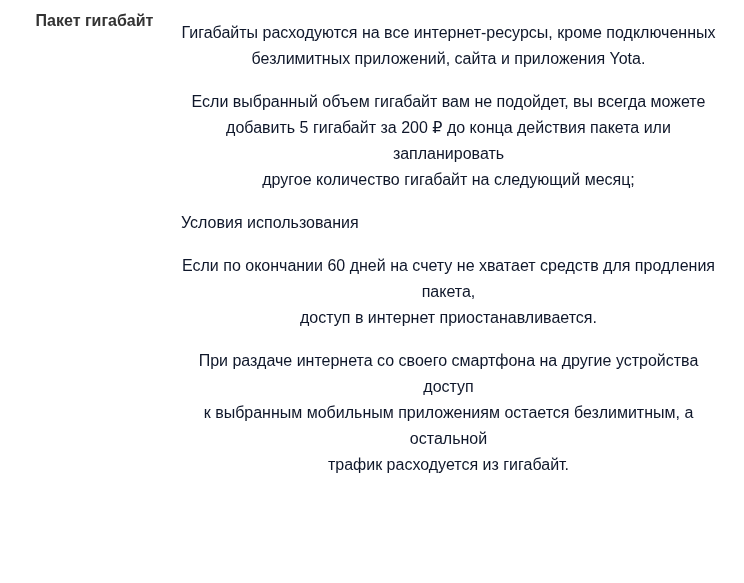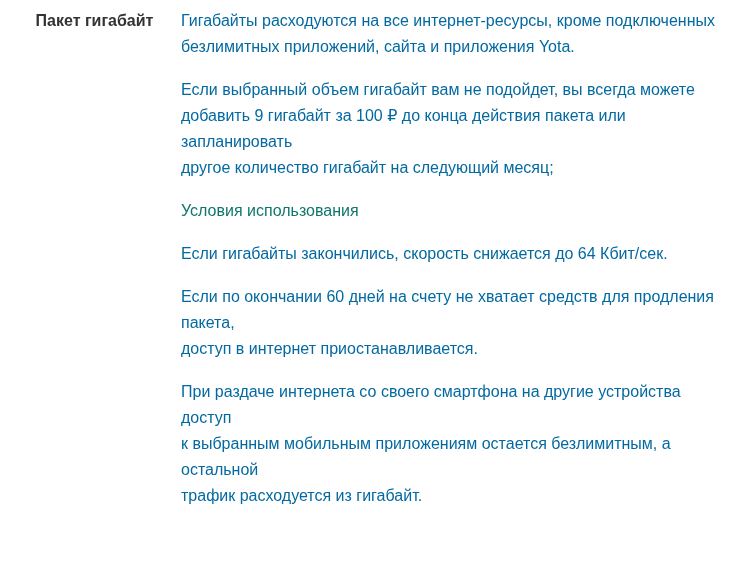--- a/index.html
+++ b/index.html
@@ -32,48 +32,48 @@
     font-weight: bold;
     color: #333333;
     text-align: center;
   }
   .right-col {
     flex: 1 1 auto;
     min-width: 0;
     padding-right: 28px;
   }
   .right-col p {
-    margin: 0 0 17px 0;
+    margin: 12px 0 17px 0;
     font-size: 16px;
     line-height: 26px;
-    color: #0369a1;
+    color: #0f172a;
     white-space: pre-line;
+    text-align: center;
   }
   .subsection-heading {
     margin: 0 0 17px 0;
     font-size: 16px;
     line-height: 26px;
-    color: #0f766e;
+    color: #0f172a;
     white-space: pre-line;
   }
 </style>
 </head>
 <body>
 
 <div class="terms-row">
   <div class="left-col">
     <h2 class="section-title">Пакет гигабайт</h2>
   </div>
   <div class="right-col">
     <p>Гигабайты расходуются на все интернет-ресурсы, кроме подключенных
 безлимитных приложений, сайта и приложения Yota.</p>
     <p>Если выбранный объем гигабайт вам не подойдет, вы всегда можете
-добавить 9 гигабайт за 100 ₽ до конца действия пакета или запланировать
+добавить 5 гигабайт за 200 ₽ до конца действия пакета или запланировать
 другое количество гигабайт на следующий месяц;</p>
     <div class="subsection-heading">Условия использования</div>
-    <p>Если гигабайты закончились, скорость снижается до 64 Кбит/сек.</p>
     <p>Если по окончании 60 дней на счету не хватает средств для продления пакета,
 доступ в интернет приостанавливается.</p>
     <p>При раздаче интернета со своего смартфона на другие устройства доступ
 к выбранным мобильным приложениям остается безлимитным, а остальной
 трафик расходуется из гигабайт.</p>
   </div>
 </div>
 
 </body></html>

